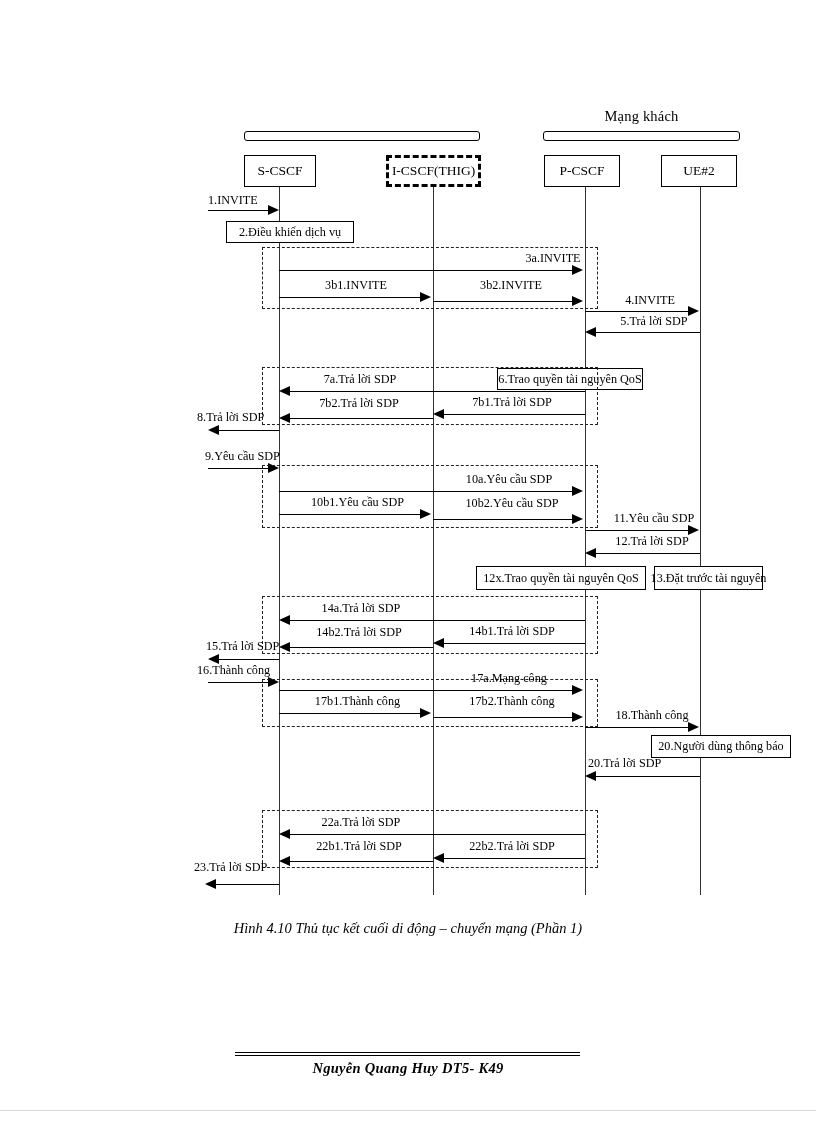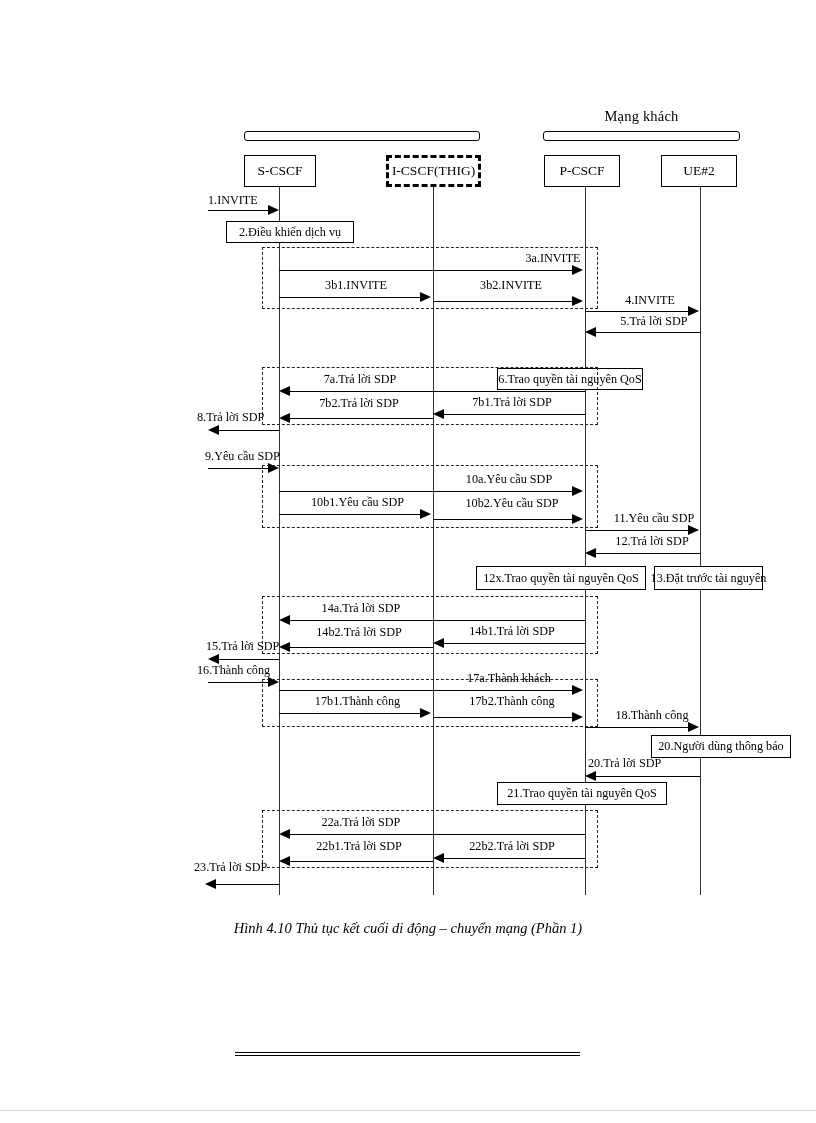--- a/index.html
+++ b/index.html
@@ -281,21 +281,21 @@
   <div class="msg" style="left:206px; top:640px;">15.Trả lời SDP</div>
   <div class="arrow-line" style="left:219px; top:659px; width:60px;"></div>
   <div class="arrow-head left" style="left:208px; top:654px;"></div>
 
   <div class="msg" style="left:197px; top:664px;">16.Thành công</div>
   <div class="arrow-line" style="left:208px; top:682px; width:62px;"></div>
   <div class="arrow-head right" style="left:268px; top:677px;"></div>
 
   <div class="region" style="left:262px; top:679px; width:336px; height:48px;"></div>
 
-  <div class="msg center" style="left:433px; top:672px; width:152px;">17a.Thành khách</div>
+  <div class="msg center" style="left:433px; top:672px; width:152px;">17a.Mạng công</div>
   <div class="arrow-line" style="left:279px; top:690px; width:295px;"></div>
   <div class="arrow-head right" style="left:572px; top:685px;"></div>
 
   <div class="msg center" style="left:285px; top:695px; width:145px;">17b1.Thành công</div>
   <div class="arrow-line" style="left:279px; top:713px; width:143px;"></div>
   <div class="arrow-head right" style="left:420px; top:708px;"></div>
 
   <div class="msg center" style="left:437px; top:695px; width:150px;">17b2.Thành công</div>
   <div class="arrow-line" style="left:433px; top:717px; width:141px;"></div>
   <div class="arrow-head right" style="left:572px; top:712px;"></div>
@@ -305,23 +305,20 @@
   <div class="arrow-head right" style="left:688px; top:722px;"></div>
 
   <div class="procbox" style="left:651px; top:735px; width:140px; height:23px;">
     <span>20.Người dùng thông báo</span>
   </div>
 
   <div class="msg" style="left:588px; top:757px;">20.Trả lời SDP</div>
   <div class="arrow-line" style="left:596px; top:776px; width:104px;"></div>
   <div class="arrow-head left" style="left:585px; top:771px;"></div>
 
-  <div class="procbox" style="left:497px; top:782px; width:170px; height:23px;">
-    <span>21.Trao quyền tài nguyên QoS</span>
-  </div>
 
   <div class="region" style="left:262px; top:810px; width:336px; height:58px;"></div>
 
   <div class="msg center" style="left:285px; top:816px; width:152px;">22a.Trả lời SDP</div>
   <div class="arrow-line" style="left:290px; top:834px; width:295px;"></div>
   <div class="arrow-head left" style="left:279px; top:829px;"></div>
 
   <div class="msg center" style="left:437px; top:840px; width:150px;">22b2.Trả lời SDP</div>
   <div class="arrow-line" style="left:444px; top:858px; width:141px;"></div>
   <div class="arrow-head left" style="left:433px; top:853px;"></div>
@@ -331,15 +328,16 @@
   <div class="arrow-head left" style="left:279px; top:856px;"></div>
 
   <div class="msg" style="left:194px; top:861px;">23.Trả lời SDP</div>
   <div class="arrow-line" style="left:216px; top:884px; width:63px;"></div>
   <div class="arrow-head left" style="left:205px; top:879px;"></div>
 
   <div class="caption" style="left:0; top:920px;">Hình 4.10  Thủ tục kết cuối di động – chuyển mạng (Phần 1)</div>
 
   <div class="footer-rule" style="left:235px; top:1052px; width:345px;"></div>
   <div class="footer-rule" style="left:235px; top:1055px; width:345px;"></div>
+  <div class="footer-text" style="left:0; top:1060px;">Nguyễn Quang Huy DT5- K49</div>
 
   <div class="page-edge" style="top:1110px;"></div>
 </div>
 
 </body></html>

